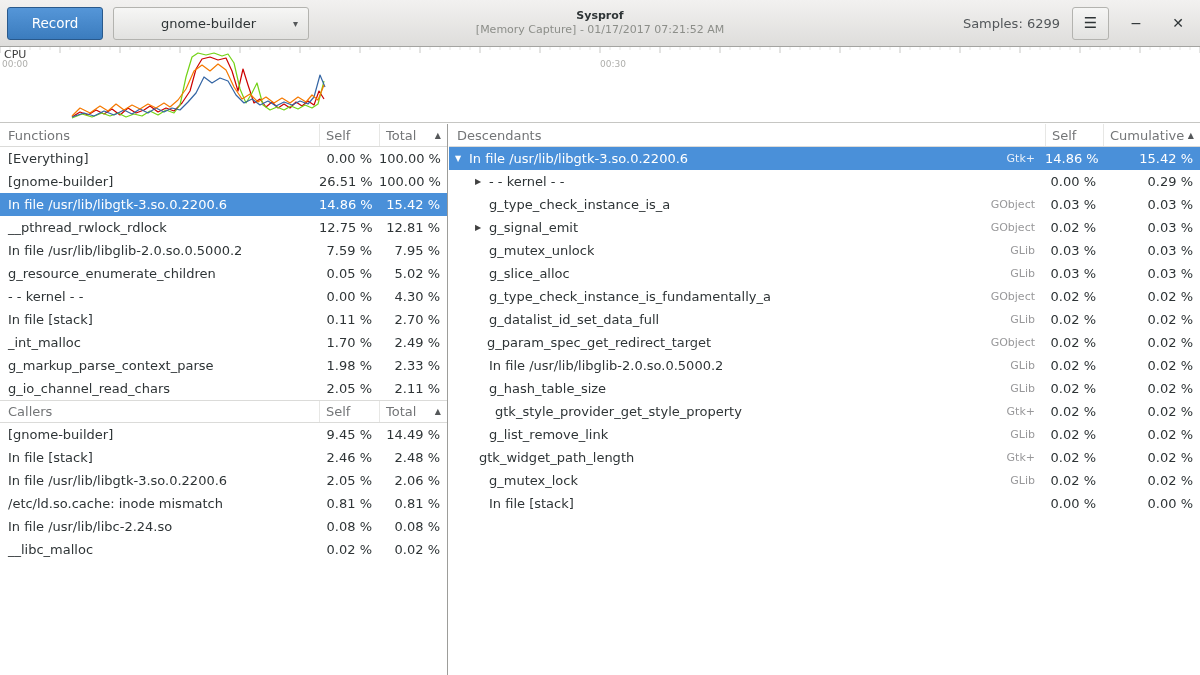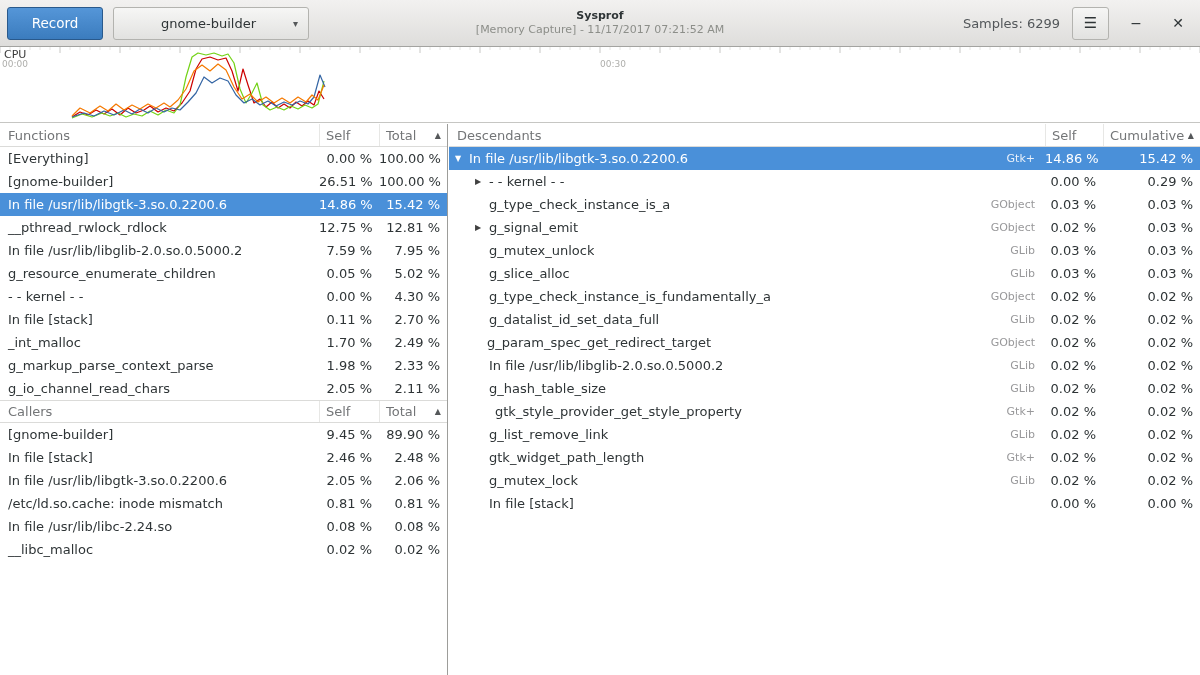--- a/index.html
+++ b/index.html
@@ -91,21 +91,21 @@
 <body>
 
 <header class="headerbar">
   <button class="record-btn">Record</button>
   <button class="process-btn">
     <span class="lbl">gnome-builder</span>
     <span class="drop-arrow">▾</span>
   </button>
   <div class="title-block">
     <div class="app-title">Sysprof</div>
-    <div class="app-subtitle">[Memory Capture] - 11/17/2017 07:21:52 AM</div>
+    <div class="app-subtitle">[Memory Capture] - 01/17/2017 07:21:52 AM</div>
   </div>
   <div class="header-right">
     <span class="samples">Samples: 6299</span>
     <button class="menu-btn">
       <span>☰</span>
     </button>
     <button class="win-btn">
       <span>−</span>
     </button>
     <button class="win-btn">
@@ -319,21 +319,21 @@
     <span class="th bordered">Self</span>
     <span class="th bordered">
       <span>Total</span>
       <span class="sort-arrow">▲</span>
     </span>
   </div>
   <div>
       <div class="trow">
         <span class="cell cname">[gnome-builder]</span>
         <span class="cell cnum">9.45 %</span>
-        <span class="cell cnum">89.90 %</span>
+        <span class="cell cnum">14.49 %</span>
       </div>
       <div class="trow">
         <span class="cell cname">In file [stack]</span>
         <span class="cell cnum">2.46 %</span>
         <span class="cell cnum">2.48 %</span>
       </div>
       <div class="trow">
         <span class="cell cname">In file /usr/lib/libgtk-3.so.0.2200.6</span>
         <span class="cell cnum">2.05 %</span>
         <span class="cell cnum">2.06 %</span>
@@ -477,21 +477,21 @@
       <div class="trow">
         <span class="cell cname flexname" style="padding-left: 26px;">
           <span class="expander"></span>
           <span class="fname">g_list_remove_link</span>
           <span class="badge">GLib</span>
         </span>
         <span class="cell cnum">0.02 %</span>
         <span class="cell cnum">0.02 %</span>
       </div>
       <div class="trow">
-        <span class="cell cname flexname" style="padding-left: 26px;">
+        <span class="cell cname flexname" style="padding-left: 16px;">
           <span class="expander"></span>
           <span class="fname">gtk_widget_path_length</span>
           <span class="badge">Gtk+</span>
         </span>
         <span class="cell cnum">0.02 %</span>
         <span class="cell cnum">0.02 %</span>
       </div>
       <div class="trow">
         <span class="cell cname flexname" style="padding-left: 26px;">
           <span class="expander"></span>

